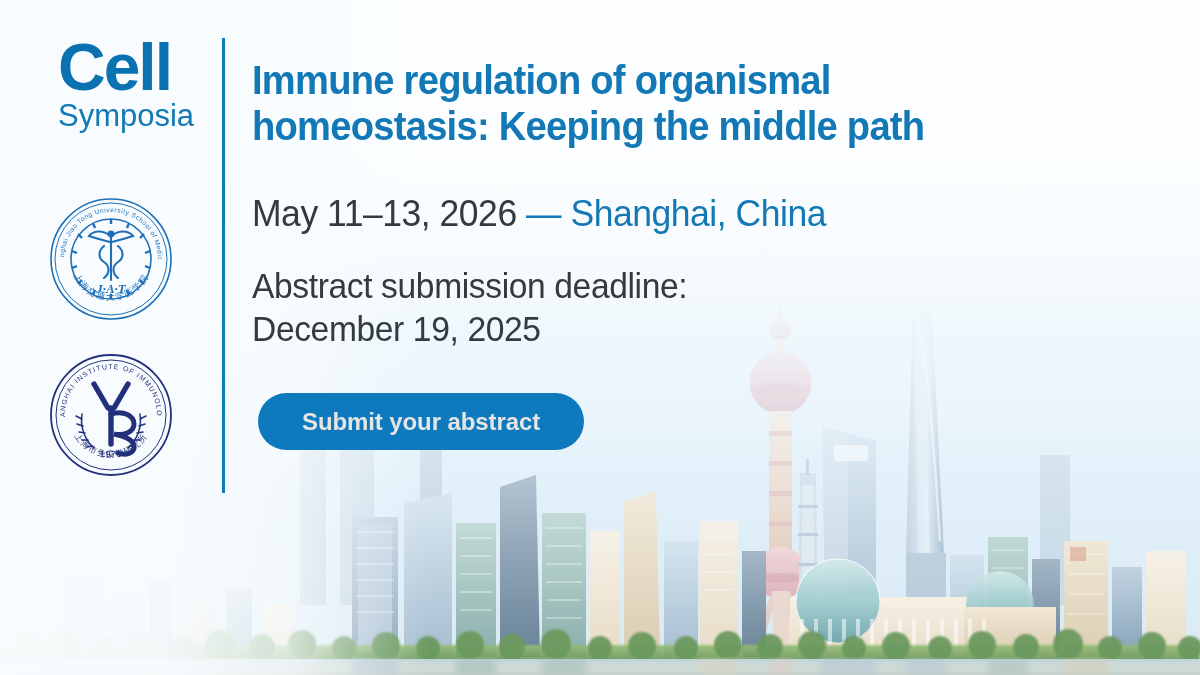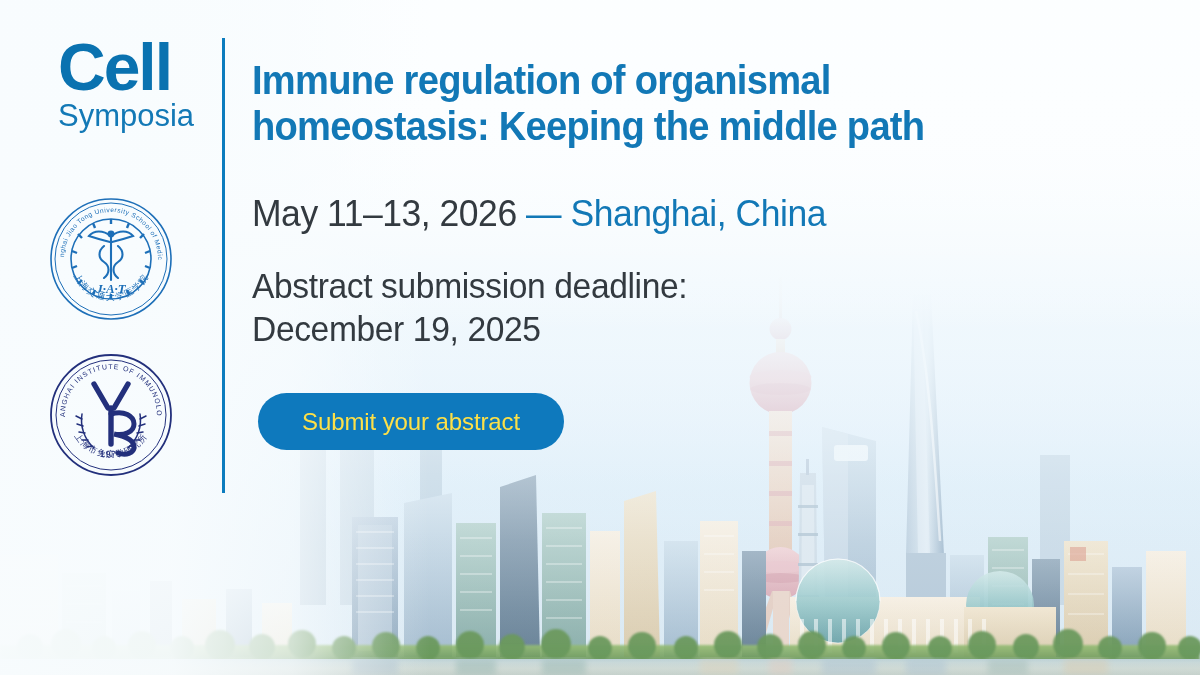--- a/index.html
+++ b/index.html
@@ -177,23 +177,23 @@
     position: absolute;
     left: 6px; top: 377px;
     display: inline-flex;
     align-items: center;
     justify-content: center;
     height: 57px;
     padding: 0 44px;
     border: none;
     border-radius: 30px;
     background: #0e79bd;
-    color: #fde047;
+    color: #e5e5e5;
     font-family: "Liberation Sans", sans-serif;
-    font-weight: normal;
+    font-weight: bold;
     font-size: 24px;
     letter-spacing: -0.1px;
     cursor: pointer;
     white-space: nowrap;
   }
 </style>
 </head>
 <body>
 
 <div class="banner">

